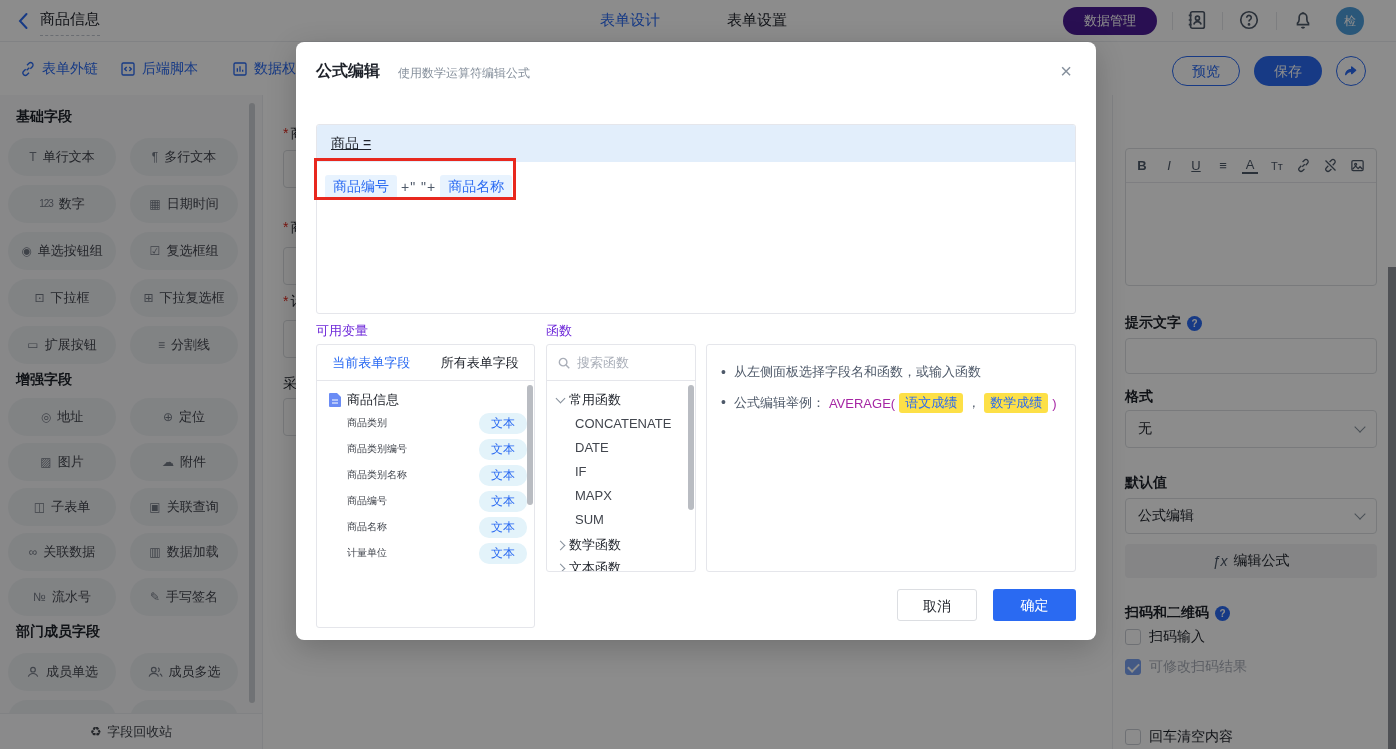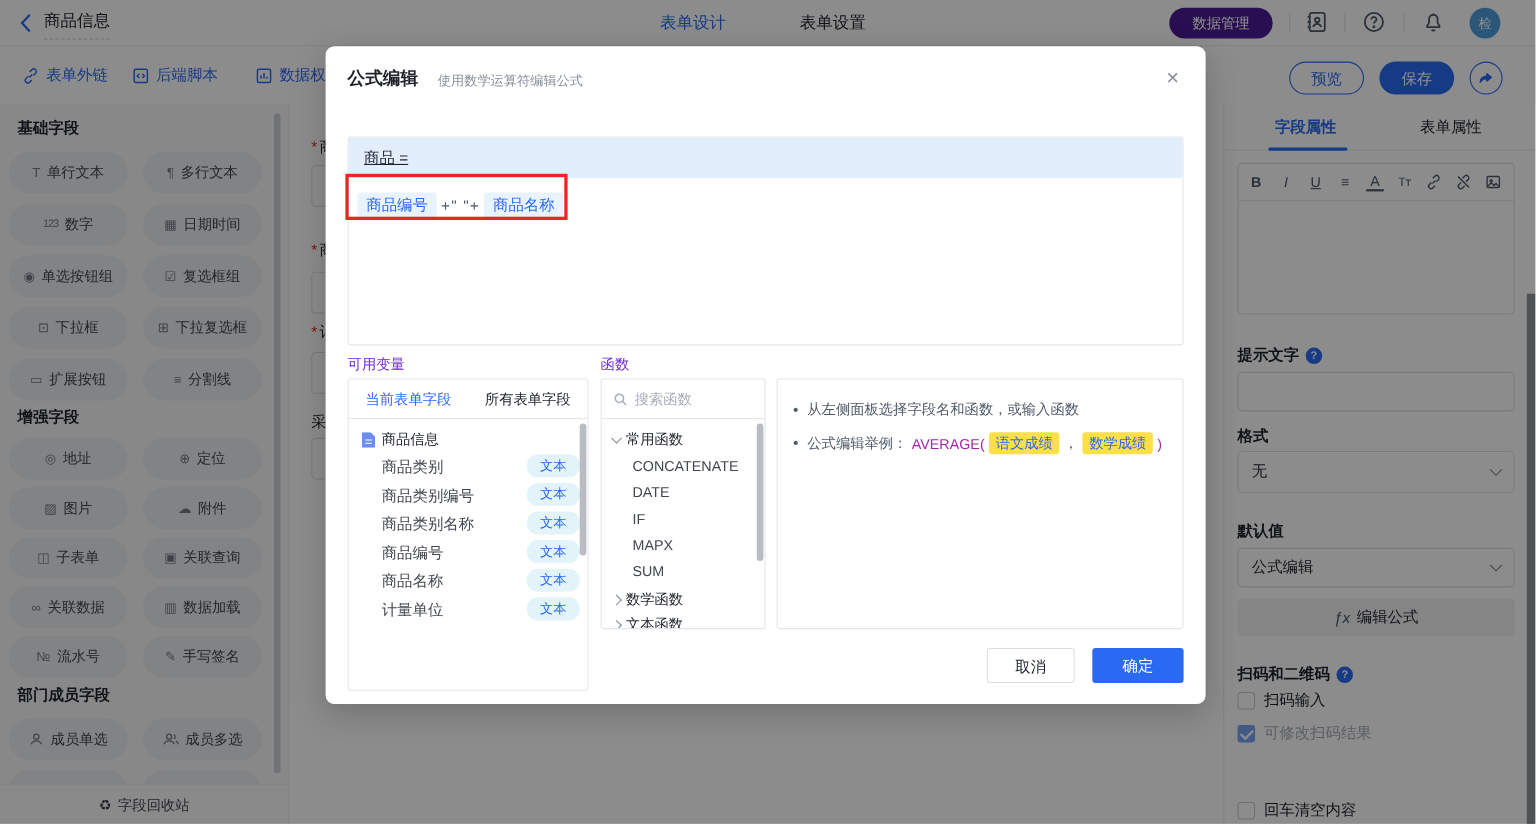--- a/index.html
+++ b/index.html
@@ -75,21 +75,21 @@
   .f-line { position:absolute; left:8px; top:50px; display:flex; align-items:center; gap:4px; font-size:14px; }
   .chip { background:#e8f3fe; color:#2a6af2; padding:3px 8px; border-radius:3px; font-size:14px; cursor:pointer; }
   .f-op { color:#4e5969; letter-spacing:1px; }
   .red-box { left:18px; top:116px; width:202px; height:42px; border:3px solid #e8281e; z-index:5; pointer-events:none; }
   .sec-label { font-size:13px; color:#6d28d9; }
   .panel { border:1px solid #e5e6eb; border-radius:3px; background:#fff; overflow:hidden; }
   .var-tabs { height:36px; border-bottom:1px solid #e5e6eb; display:flex; align-items:center; justify-content:space-around; font-size:13px; }
   .var-tab { cursor:pointer; color:#1d2129; }
   .var-tab.active { color:#2a6af2; }
   .tree-root { position:absolute; left:12px; top:46px; display:flex; align-items:center; gap:6px; font-size:13px; color:#1d2129; cursor:pointer; }
-  .tree-row { position:absolute; left:30px; font-size:14px; color:#42464e; cursor:pointer; }
+  .tree-row { position:absolute; left:30px; font-size:10px; color:#42464e; cursor:pointer; }
   .type-badge { position:absolute; font-size:12px; color:#2a6af2; background:#e3f3fa; border-radius:10px; padding:2px 12px; }
   .in-scroll { position:absolute; width:6px; border-radius:3px; background:#b9bcc2; }
   .fsearch { height:36px; border-bottom:1px solid #e5e6eb; display:flex; align-items:center; gap:6px; padding:0 10px; }
   .fsearch input { border:none; outline:none; width:100px; font-size:13px; color:#1d2129; font-family:inherit; background:transparent; }
   .fsearch input::placeholder { color:#a9aeb8; }
   .fn-group { position:absolute; left:10px; display:flex; align-items:center; gap:5px; font-size:13px; color:#1d2129; cursor:pointer; }
   .fn-car { width:7px; height:7px; border-right:1.5px solid #86909c; border-bottom:1.5px solid #86909c; }
   .fn-car.open { transform:rotate(45deg); margin-top:-4px; }
   .fn-car.closed { transform:rotate(-45deg); }
   .fn-item { position:absolute; left:28px; font-size:13px; color:#42464e; cursor:pointer; }
@@ -303,25 +303,20 @@
     <div class="abs cv-input" style="top:55px;"></div>
     <div class="abs cv-label" style="top:124px;"><span class="req">*</span><span>商</span></div>
     <div class="abs cv-input" style="top:152px;"></div>
     <div class="abs cv-label" style="top:198px;"><span class="req">*</span><span>计</span></div>
     <div class="abs cv-input" style="top:225px;"></div>
     <div class="abs cv-label" style="top:280px;"><span>采</span></div>
     <div class="abs cv-input" style="top:303px;"></div>
   </div>
 
   <div class="abs props">
-    <div class="abs prop-tabs">
-      <div class="abs prop-tab active" style="left:46px;">字段属性</div>
-      <div class="abs prop-tab" style="left:178px;">表单属性</div>
-      <div class="abs prop-underline" style="left:40px;width:72px;"></div>
-    </div>
     <div class="abs rte">
       <div class="rte-bar">
         <span class="rte-it" style="font-weight:bold;">B</span>
         <span class="rte-it" style="font-style:italic;">I</span>
         <span class="rte-it" style="text-decoration:underline;">U</span>
         <span class="rte-it">≡</span>
         <span class="rte-it" style="border-bottom:2px solid #4e5969;">A</span>
         <span class="rte-it" style="font-size:11px;">Tт</span>
         <span class="rte-it">
             <svg width="15" height="15" viewBox="0 0 24 24" fill="none" stroke="#4e5969" stroke-width="2">

